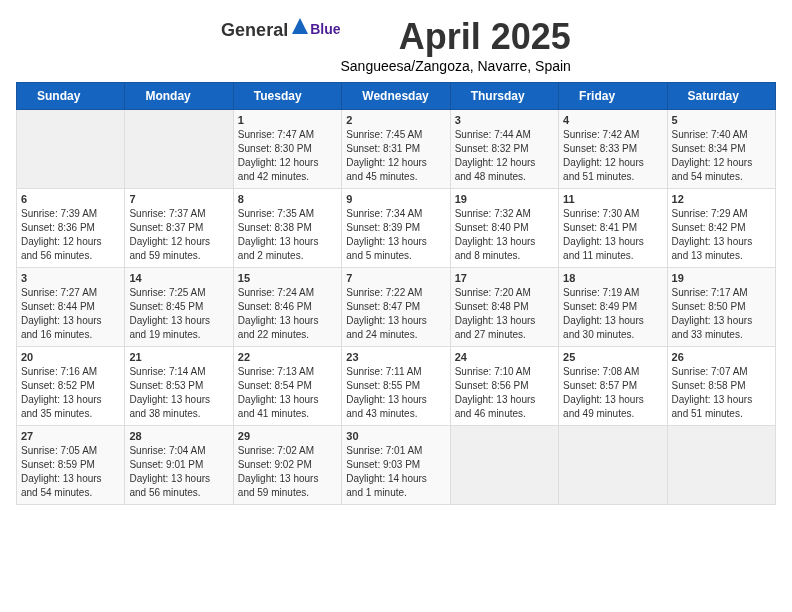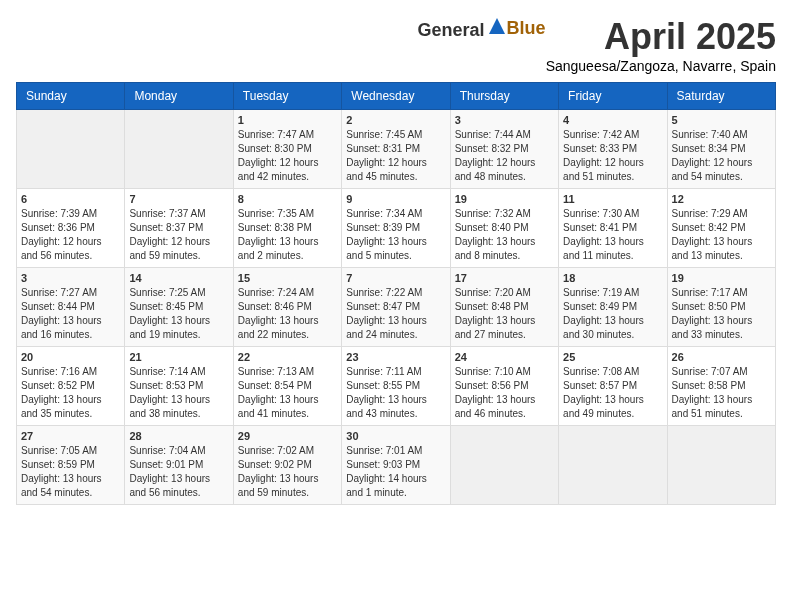--- a/index.html
+++ b/index.html
@@ -5,37 +5,37 @@
     * { box-sizing: border-box; margin: 0; padding: 0; }
     body {
       font-family: Arial, sans-serif;
       background: #fff;
       width: 792px;
       min-height: 612px;
       padding: 16px;
     }
     .header-area {
       display: flex;
-      justify-content: flex-end;
+      justify-content: center;
       align-items: flex-start;
       margin-bottom: 8px;
     }
     .logo {
       display: flex;
       align-items: center;
     }
     .logo-text-general {
       font-size: 18px;
       font-weight: bold;
       color: #333;
     }
     .logo-text-blue {
-      font-size: 18px;
-      font-weight: bold;
-      color: #a16207;
+      font-size: 14px;
+      font-weight: bold;
+      color: #4c1d95;
     }
     .logo-icon {
       width: 20px;
       height: 20px;
       margin-left: 2px;
     }
     .title-area {
       text-align: right;
     }
     .title-month {
@@ -49,22 +49,22 @@
     }
     table {
       width: 100%;
       border-collapse: collapse;
       border: 1px solid #ccc;
     }
     th {
       background-color: #1565C0;
       color: #fff;
       font-size: 12px;
-      font-weight: normal;
-      padding: 6px 9px;
+      font-weight: bold;
+      padding: 6px 20px;
       text-align: left;
       border: 1px solid #1555a0;
     }
     td {
       vertical-align: top;
       width: calc(100% / 7);
       min-height: 80px;
       padding: 4px;
       border: 1px solid #ddd;
       font-size: 10px;

